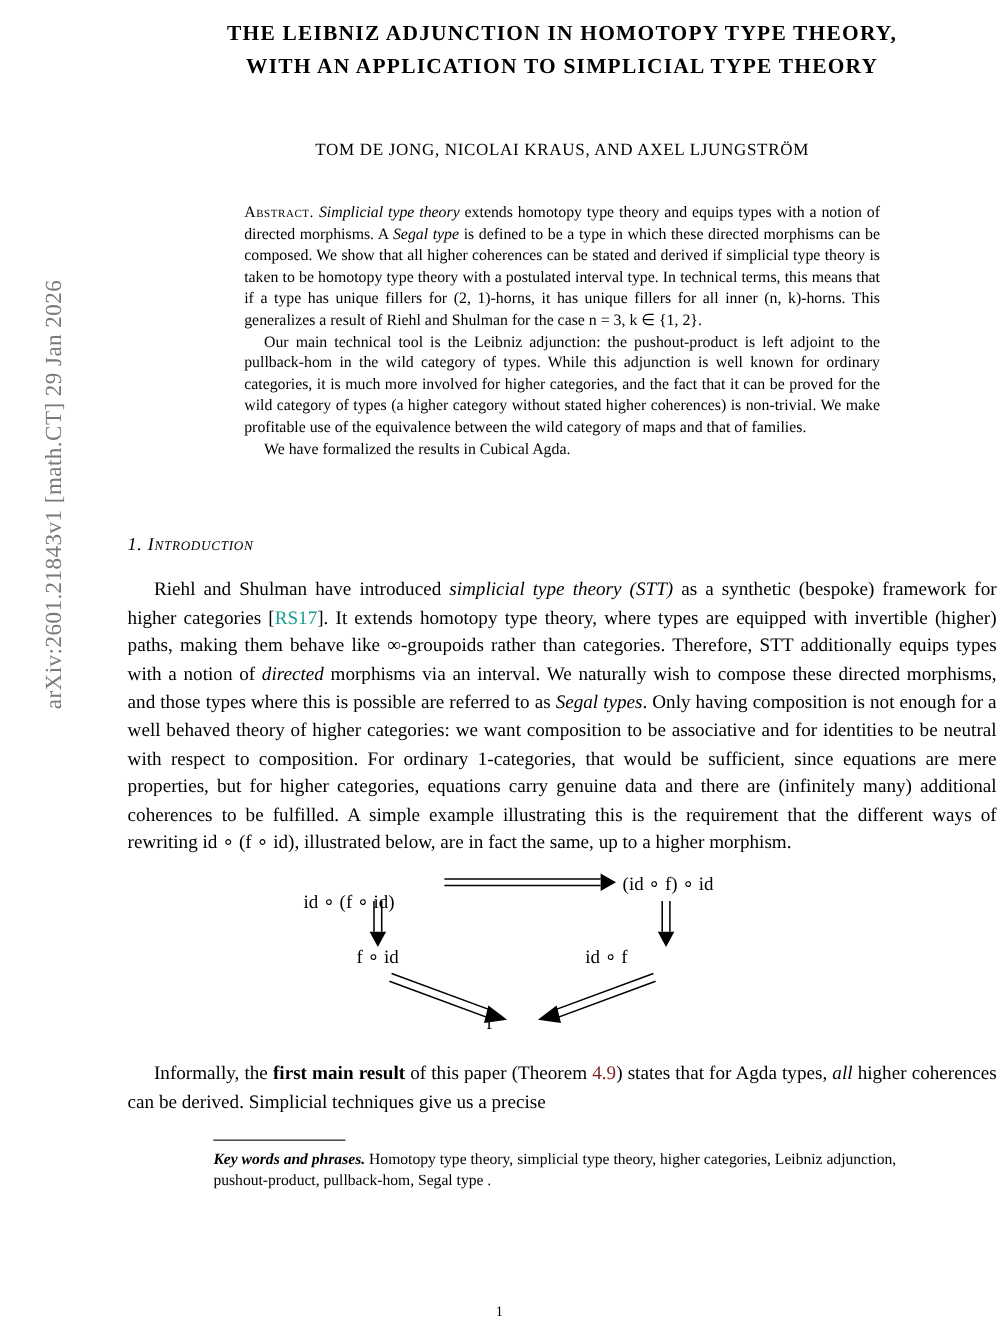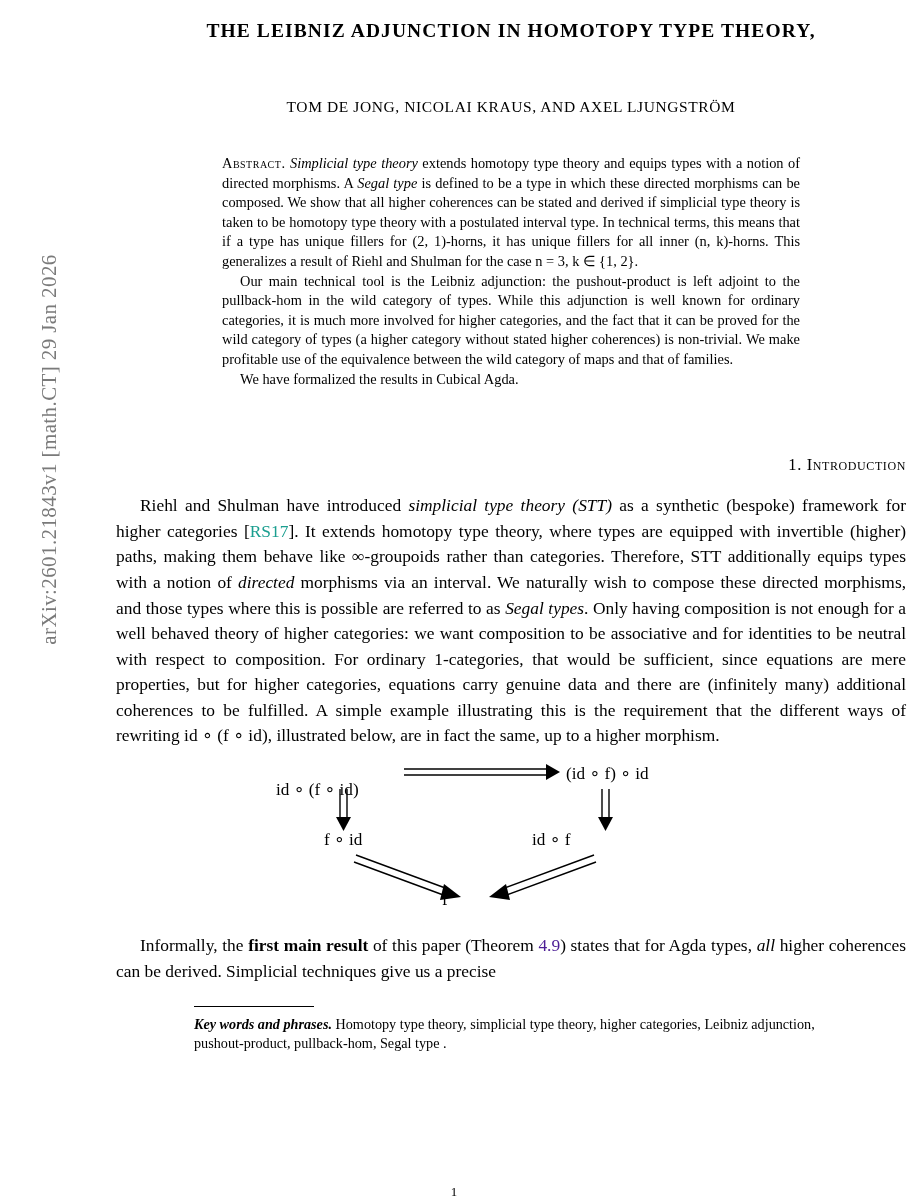--- a/index.html
+++ b/index.html
@@ -76,37 +76,38 @@
   .abstract p {
     margin: 0;
     text-indent: 18px;
   }
   .abstract p.first {
     text-indent: 0;
   }
   .it { font-style: italic; }
   .section-head {
     margin-top: 66px;
-    text-align: right;
+    text-align: left;
     font-size: 16.5px;
     font-variant: small-caps;
     letter-spacing: 0.6px;
+    font-style: italic;
   }
   .body-text {
     margin-top: 18px;
     font-size: 17.4px;
     line-height: 25.6px;
     text-align: justify;
   }
   .body-text p {
     margin: 0;
     text-indent: 24px;
   }
   .lnk { color: #1a9e8f; text-decoration: none; }
-  .lnkblue { color: #4c1d95; text-decoration: none; }
+  .lnkblue { color: #7f1d1d; text-decoration: none; }
   .bold { font-weight: bold; margin-top: 16px; }
   
   .diagram {
     position: relative;
     margin: 14px auto 0 auto;
     width: 470px;
     height: 152px;
     font-size: 17.2px;
   }
   .dg-node {
@@ -151,20 +152,21 @@
 <body>
 
 <div class="page">
 
   <div class="arxiv-stamp">arXiv:2601.21843v1  [math.CT]  29 Jan 2026</div>
 
   <div class="content">
 
     <h1 class="title">
       <span class="line">The Leibniz adjunction in homotopy type theory,</span>
+      <span class="line">with an application to simplicial type theory</span>
     </h1>
 
     <div class="authors">Tom de Jong, Nicolai Kraus, and Axel Ljungström</div>
 
     <div class="abstract">
       <p class="first"><span class="head">Abstract.</span><span> </span><span class="it">Simplicial type theory</span><span> extends homotopy type theory and equips types with a notion of directed morphisms. A </span><span class="it">Segal type</span><span> is defined to be a type in which these directed morphisms can be composed. We show that all higher coherences can be stated and derived if simplicial type theory is taken to be homotopy type theory with a postulated interval type. In technical terms, this means that if a type has unique fillers for (2, 1)-horns, it has unique fillers for all inner (n, k)-horns. This generalizes a result of Riehl and Shulman for the case n = 3, k ∈ {1, 2}.</span></p>
       <p>Our main technical tool is the Leibniz adjunction: the pushout-product is left adjoint to the pullback-hom in the wild category of types. While this adjunction is well known for ordinary categories, it is much more involved for higher categories, and the fact that it can be proved for the wild category of types (a higher category without stated higher coherences) is non-trivial. We make profitable use of the equivalence between the wild category of maps and that of families.</p>
       <p>We have formalized the results in Cubical Agda.</p>
     </div>
 

